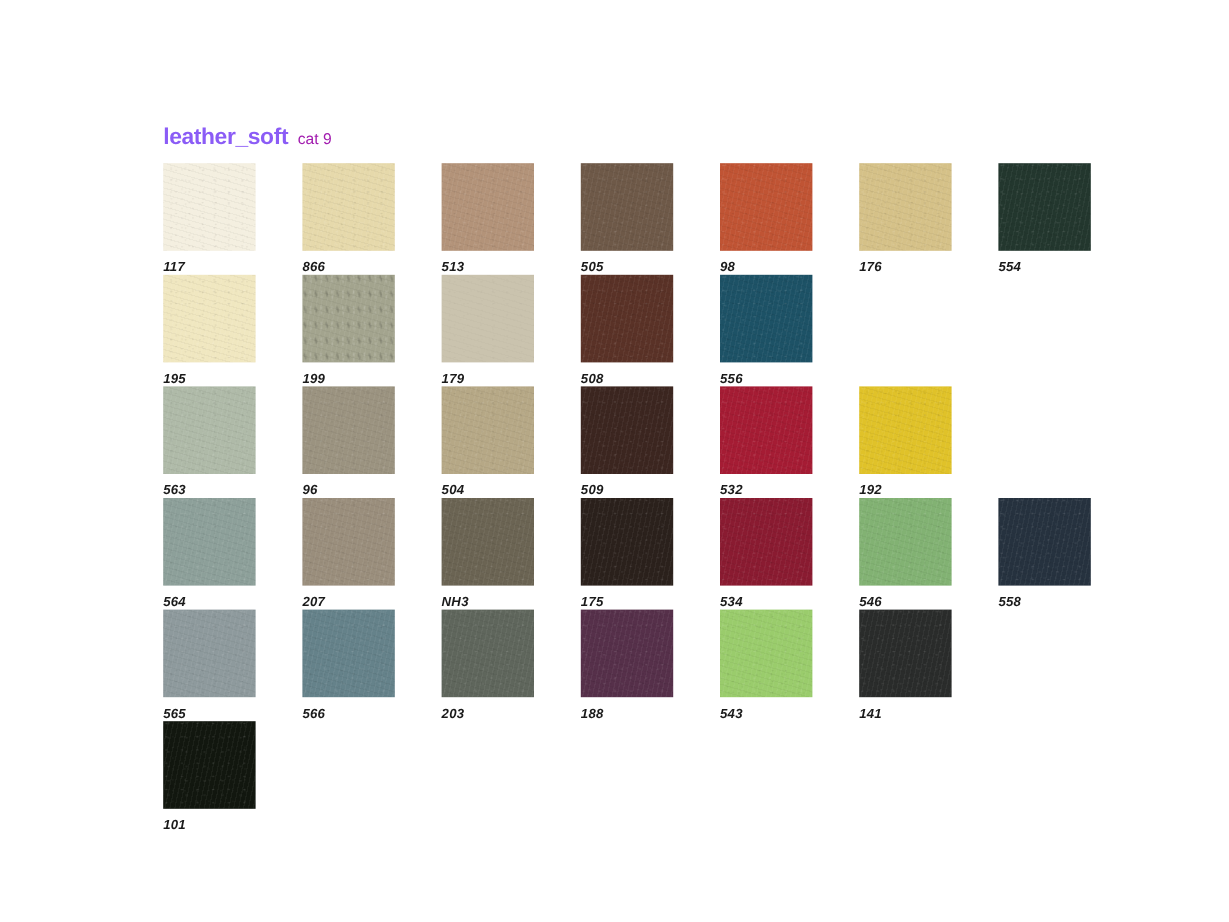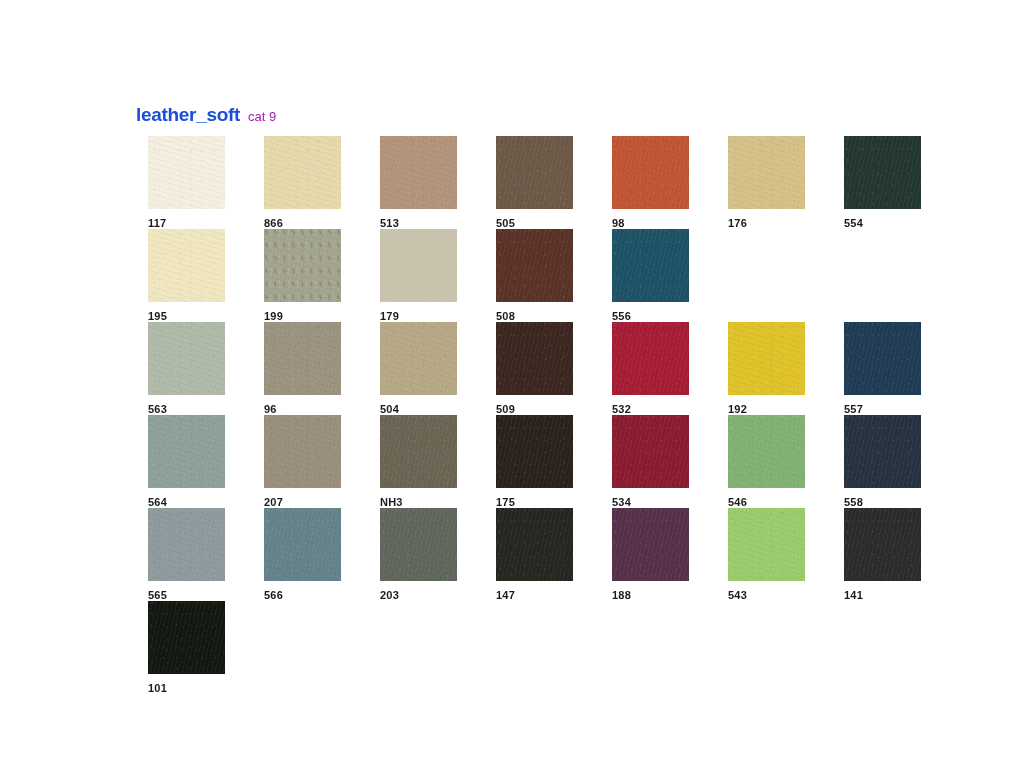--- a/index.html
+++ b/index.html
@@ -28,36 +28,37 @@
     left: 136px;
     top: 104px;
     display: flex;
     align-items: baseline;
     gap: 8px;
     white-space: nowrap;
   }
   .header-title {
     font-size: 19px;
     font-weight: bold;
-    color: #1d4ed8;
+    color: #8b5cf6;
     letter-spacing: -0.3px;
   }
   .header-cat {
     font-size: 13px;
     font-weight: normal;
     color: #a21caf;
     letter-spacing: 0px;
   }
 
   
   .grid {
     position: absolute;
-    left: 148px;
+    left: 136px;
     top: 136px;
     width: 820px;
+    font-style: italic;
   }
   .grid-row {
     display: flex;
     height: 93px;
   }
   .cell {
     width: 77px;
     margin-right: 39px;
     position: relative;
   }
@@ -202,24 +203,20 @@
           <div class="cell-label">509</div>
         </div>
         <div class="cell">
           <div class="swatch" style="background-color: rgb(165, 28, 52);"></div>
           <div class="cell-label">532</div>
         </div>
         <div class="cell">
           <div class="swatch" style="background-color: rgb(224, 194, 41);"></div>
           <div class="cell-label">192</div>
         </div>
-        <div class="cell">
-          <div class="swatch" style="background-color: rgb(31, 59, 85);"></div>
-          <div class="cell-label">557</div>
-        </div>
       </div>
       <div class="grid-row">
         <div class="cell">
           <div class="swatch" style="background-color: rgb(141, 160, 154);"></div>
           <div class="cell-label">564</div>
         </div>
         <div class="cell">
           <div class="swatch" style="background-color: rgb(154, 142, 124);"></div>
           <div class="cell-label">207</div>
         </div>
@@ -251,24 +248,20 @@
         </div>
         <div class="cell">
           <div class="swatch" style="background-color: rgb(101, 130, 138);"></div>
           <div class="cell-label">566</div>
         </div>
         <div class="cell">
           <div class="swatch" style="background-color: rgb(95, 102, 92);"></div>
           <div class="cell-label">203</div>
         </div>
         <div class="cell">
-          <div class="swatch" style="background-color: rgb(38, 37, 31);"></div>
-          <div class="cell-label">147</div>
-        </div>
-        <div class="cell">
           <div class="swatch" style="background-color: rgb(86, 48, 74);"></div>
           <div class="cell-label">188</div>
         </div>
         <div class="cell">
           <div class="swatch" style="background-color: rgb(154, 204, 108);"></div>
           <div class="cell-label">543</div>
         </div>
         <div class="cell">
           <div class="swatch" style="background-color: rgb(42, 44, 43);"></div>
           <div class="cell-label">141</div>

